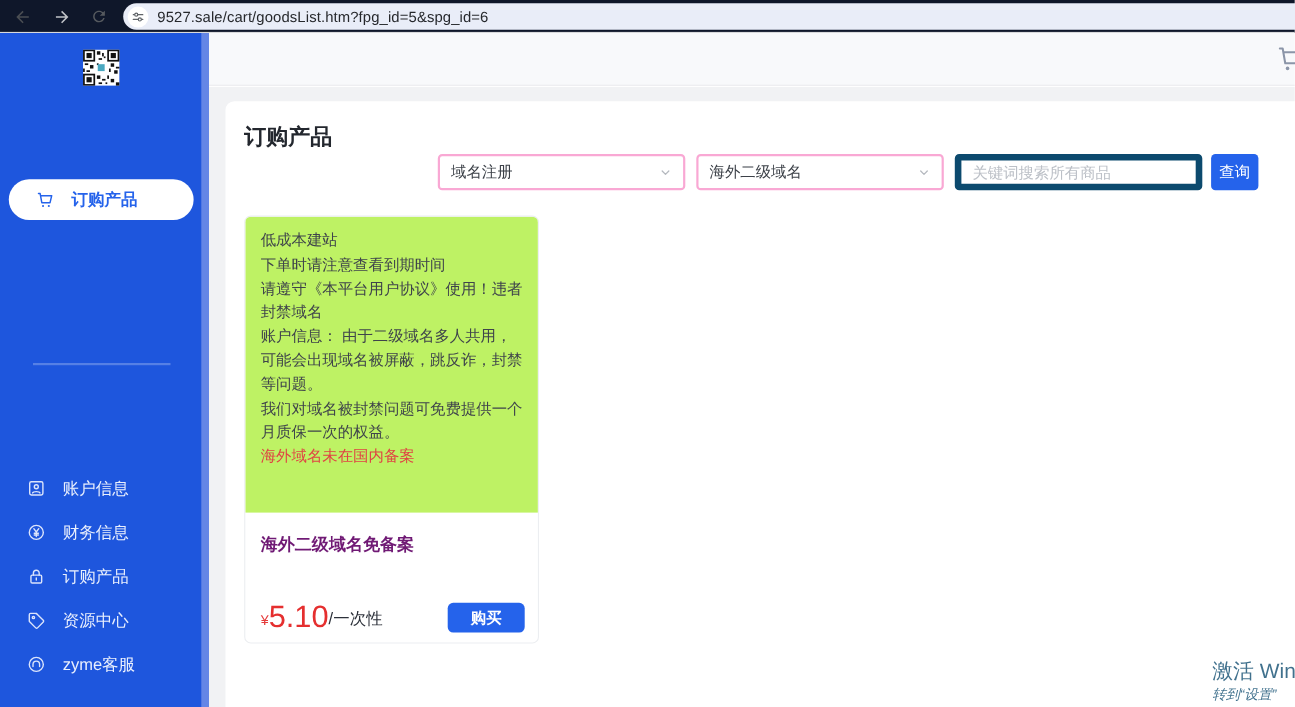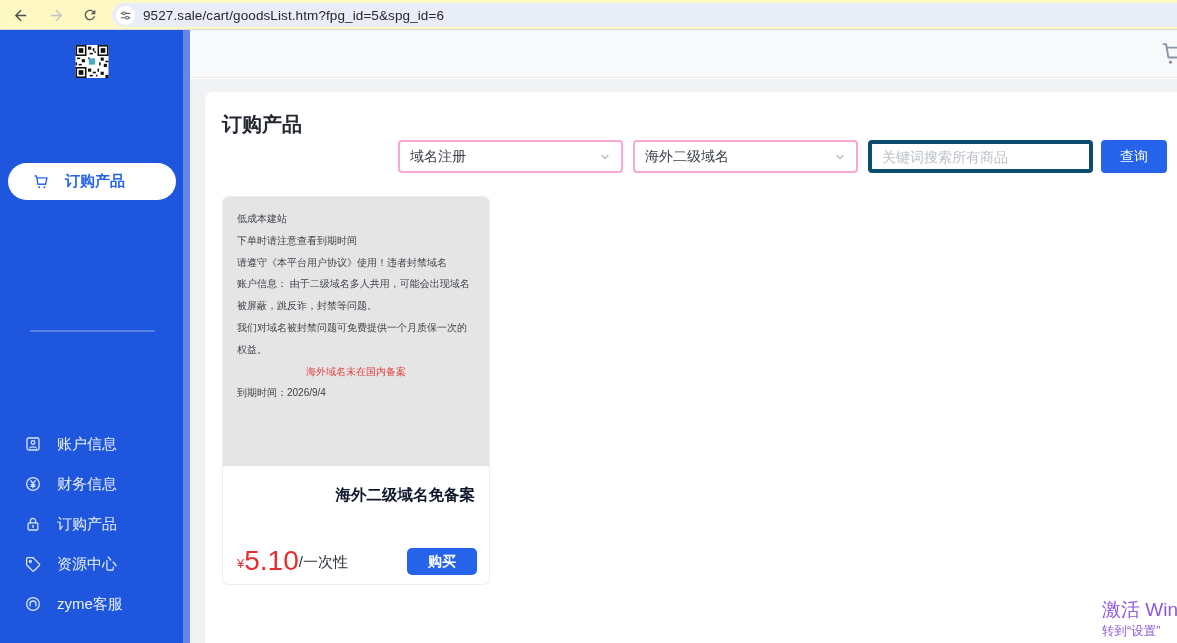--- a/index.html
+++ b/index.html
@@ -1,20 +1,20 @@
 <!DOCTYPE html>
 <html><head>
 <meta charset="utf-8">
 <style>
   * { margin:0; padding:0; box-sizing:border-box; }
   html,body { width:1177px; height:643px; overflow:hidden; background:#fff;
     font-family:"Liberation Sans","DejaVu Sans",sans-serif; }
 
   
-  .chrome { position:absolute; top:0; left:0; width:1177px; height:30px; background:#fef9c3;
+  .chrome { position:absolute; top:0; left:0; width:1177px; height:30px; background:#0f172a;
     border-bottom:1px solid #d9dadc; z-index:50; }
   .nav-btn { position:absolute; top:3px; width:24px; height:24px; display:flex; align-items:center; justify-content:center; border-radius:50%; cursor:pointer; }
   .addr-pill { position:absolute; left:112px; top:3px; height:24px; width:1075px;
     background:#e9edf8; border-radius:12px 0 0 12px; display:flex; align-items:center; padding-left:4px; }
   .site-chip { width:19px; height:19px; border-radius:50%; background:#fff; display:flex; align-items:center; justify-content:center; margin-right:8px; }
   .url-text { font-size:13.5px; color:#26282c; letter-spacing:.1px; white-space:nowrap; }
 
   
   .sidebar { position:absolute; top:30px; left:0; width:190px; height:613px; background:#1e56dd; z-index:10; }
   .side-scrollbar { position:absolute; right:0; top:0; width:7px; height:100%; background:#6486e6; }
@@ -31,42 +31,42 @@
   .topbar { position:absolute; left:190px; top:30px; width:987px; height:48px; background:#f8f9fb;
     border-bottom:1px solid #ececee; z-index:5; }
   .topbar-cart { position:absolute; left:969px; top:10px; color:#8b95a8; }
   .main-bg { position:absolute; left:190px; top:79px; width:987px; height:564px; background:#f1f2f4; }
   .panel { position:absolute; left:15px; top:13px; width:982px; height:561px; background:#fff; border-radius:8px 0 0 0; }
   .page-title { position:absolute; left:17px; top:19px; font-size:20px; font-weight:600; color:#23272e; }
 
   .filter-ctrl { position:absolute; top:48px; height:33px; background:#fff; border:2px solid #f9a8d4; border-radius:4px;
     display:flex; align-items:center; padding:0 10px; font-size:14px; color:#3c4148; cursor:pointer; }
   .filter-ctrl .chev { margin-left:auto; display:flex; }
-  .search-input { position:absolute; top:48px; height:33px; width:225px; border:4px solid #0c4a6e; border-radius:4px;
+  .search-input { position:absolute; top:48px; height:33px; width:225px; border:6px solid #0c4a6e; border-radius:4px;
     padding:0 10px; font-size:14px; color:#3c4148; outline:none; font-family:inherit; }
   .search-input::placeholder { color:#bcc0c7; }
-  .query-btn { position:absolute; top:48px; left:896px; width:66px; height:33px; background:#2563eb; color:#fff;
+  .query-btn { position:absolute; top:48px; left:896px; width:43px; height:33px; background:#2563eb; color:#fff;
     border:none; border-radius:4px; font-size:14px; font-weight:500; cursor:pointer; font-family:Liberation Sans, sans-serif; }
 
   .product-card { position:absolute; left:17px; top:104px; width:268px; height:389px; background:#fff;
     border:1px solid #eceef1; border-radius:6px; overflow:hidden; }
-  .card-head { height:269px; background:#e5e5e5; padding:11px 14px; font-size:10px; line-height:21.8px; color:#3f444b; }
-  .card-warning { color:#e04343;text-align:center; }
+  .card-head { height:269px; background:#bef264; padding:11px 14px; font-size:14px; line-height:21.8px; color:#3f444b; }
+  .card-warning { color:#e04343; }
   .card-body { position:relative; height:119px; padding:19px 14px 0; }
-  .prod-name { font-size:15.5px; font-weight:700; color:#0f172a;text-align:right; }
+  .prod-name { font-size:15.5px; font-weight:700; color:#701a75; }
   .price-row { position:absolute; left:14px; right:12px; bottom:10px; display:flex; align-items:flex-end; }
   .cur { font-size:13px; color:#e53b3b; margin-bottom:4px; }
   .amount { font-size:28px; color:#e52f2f; line-height:1; }
   .unit { font-size:15px; color:#2c313a; margin-bottom:3px; }
   .buy-btn { margin-left:auto; width:70px; height:27px; background:#2563eb; color:#fff; border:none; border-radius:5px;
     font-size:14px; font-weight:600; cursor:pointer; font-family:inherit;text-align:center; }
 
-  .watermark { position:absolute; left:1102px; top:597px; color:#6d28d9; opacity:.78; z-index:60; white-space:nowrap; }
+  .watermark { position:absolute; left:1102px; top:597px; color:#0c4a6e; opacity:.78; z-index:60; white-space:nowrap; }
   .wm1 { font-size:19px; }
-  .wm2 { font-size:12.5px; margin-top:0; }
+  .wm2 { font-size:12.5px; margin-top:0;font-style:italic; }
 </style>
 </head>
 <body>
 
 <div class="chrome">
   <div class="nav-btn" style="left:8px;">
     <svg width="17" height="17" viewBox="0 0 24 24">
         <path fill="#4a4e53" d="M20 11H7.83l5.59-5.59L12 4l-8 8 8 8 1.41-1.41L7.83 13H20v-2z"></path>
       </svg>
   </div>
@@ -226,21 +226,20 @@
     <button class="query-btn">查询</button>
 
     <div class="product-card">
       <div class="card-head">
         <div>低成本建站</div>
         <div>下单时请注意查看到期时间</div>
         <div>请遵守《本平台用户协议》使用！违者封禁域名</div>
         <div>账户信息： 由于二级域名多人共用，可能会出现域名被屏蔽，跳反诈，封禁等问题。</div>
         <div>我们对域名被封禁问题可免费提供一个月质保一次的权益。</div>
         <div class="card-warning">海外域名未在国内备案</div>
-        <div>到期时间：2026/9/4</div>
       </div>
       <div class="card-body">
         <div class="prod-name">海外二级域名免备案</div>
         <div class="price-row">
           <span class="cur">¥</span>
           <span class="amount">5.10</span>
           <span class="unit">/一次性</span>
           <button class="buy-btn">购买</button>
         </div>
       </div>

